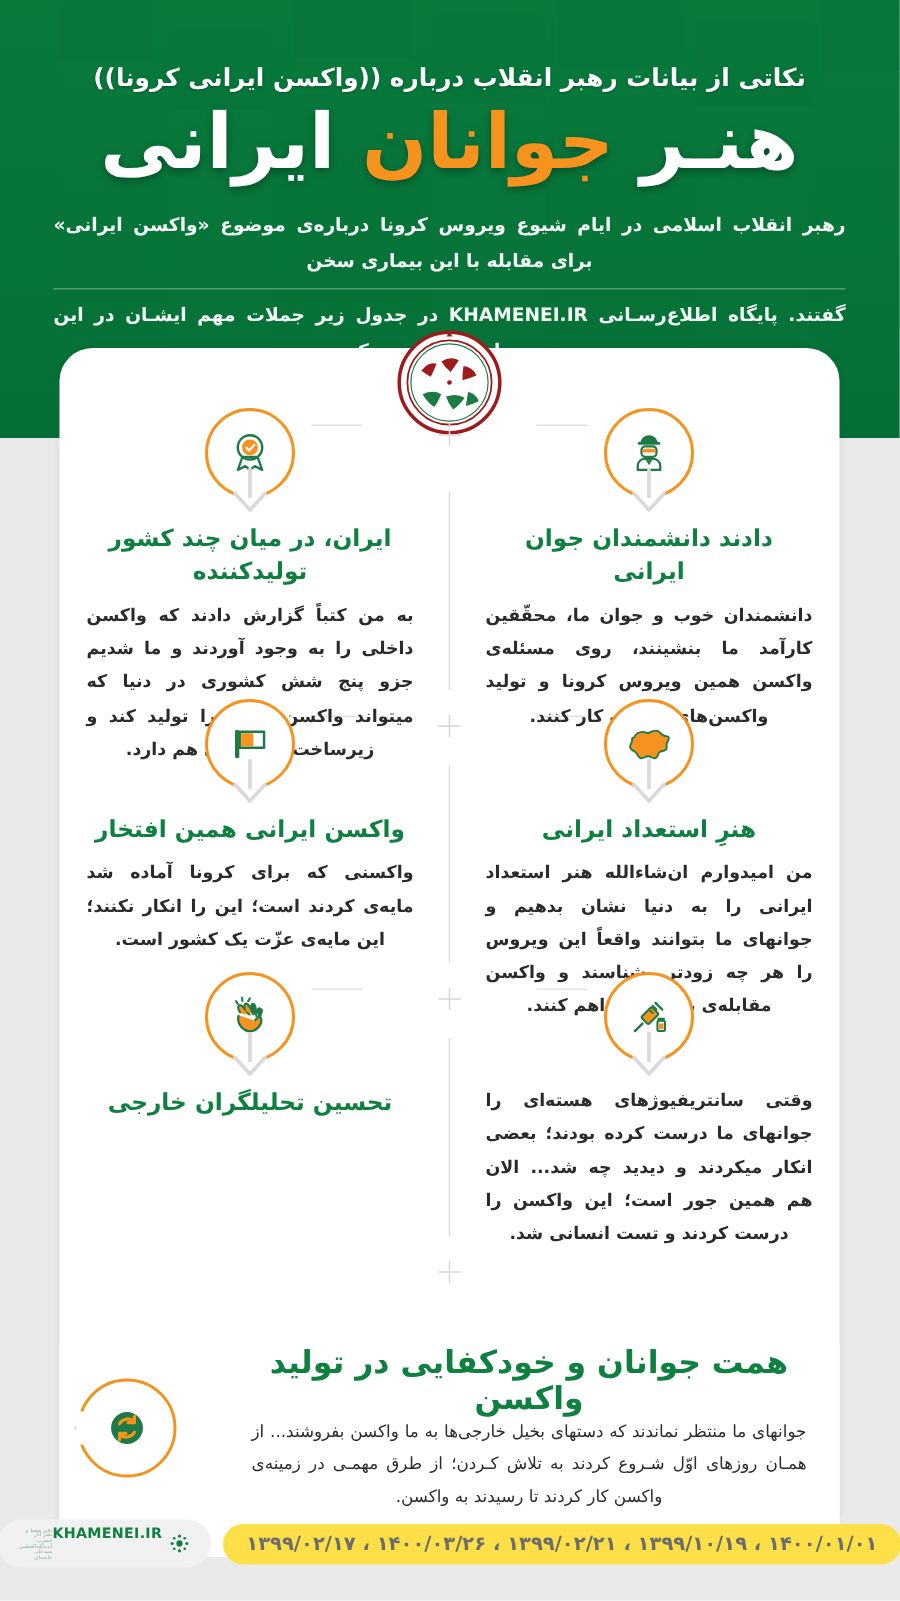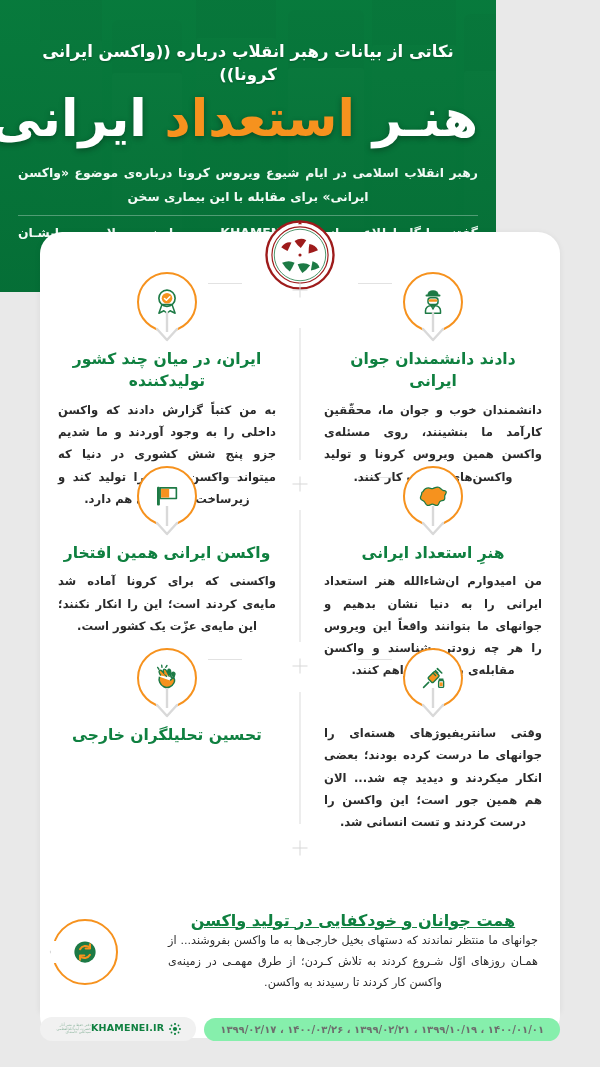--- a/index.html
+++ b/index.html
@@ -5,21 +5,21 @@
   html,body{margin:0;padding:0;}
   body{
     width:600px;height:1067px;overflow:hidden;
     background:#e9e9e9;
     font-family:"DejaVu Sans","Liberation Sans",sans-serif;
     -webkit-font-smoothing:antialiased;
   }
   #page{position:relative;width:600px;height:1067px;background:#e9e9e9;overflow:hidden;}
 
   
-  .header{position:absolute;left:0;top:0;width:496px;height:292px;overflow:hidden;background:#0a7a3d;}
+  .header{position:absolute;left:0;top:0;width:600px;height:292px;overflow:hidden;background:#0a7a3d;}
   .hdr-photo{position:absolute;inset:0;overflow:hidden;}
   .vial{position:absolute;border-radius:6px 6px 10px 10px;opacity:.55;}
   .vial .cap{position:absolute;left:0;right:0;top:0;height:26%;border-radius:6px 6px 3px 3px;}
   .vial .body{position:absolute;left:0;right:0;top:24%;bottom:0;border-radius:3px 3px 9px 9px;}
   .hdr-tint{position:absolute;inset:0;background:linear-gradient(180deg,rgba(7,122,60,.82) 0%,rgba(6,116,57,.90) 45%,rgba(5,110,54,.97) 100%);}
   .hdr-inner{position:absolute;inset:0;padding:0 18px;box-sizing:border-box;text-align:center;}
 
   .kicker{
     margin-top:40px;font-size:16.5px;font-weight:700;color:#ffffff;letter-spacing:.2px;
     line-height:1.4;text-shadow:0 1px 2px rgba(0,0,0,.25);
@@ -82,39 +82,39 @@
   .plus::before{left:0;right:0;top:7px;height:1px;}
   .plus::after{top:0;bottom:0;left:7px;width:1px;}
   .hdash{position:absolute;top:30px;height:1px;width:34px;background:#e2e2e2;}
 
   
   .wide{
     position:absolute;left:40px;top:896px;width:520px;height:112px;box-sizing:border-box;
     background:#fff;display:flex;align-items:center;padding:0 16px 0 6px;
   }
   .wide-txt{flex:1;text-align:center;padding:0 6px 0 4px;}
-  .wide-title{font-size:16px;font-weight:800;color:#0f8040;margin-bottom:0;text-decoration:underline;}
+  .wide-title{font-size:21px;font-weight:800;color:#0f8040;margin-bottom:0;}
   .wide-body{font-size:11.2px;line-height:1.9;color:#2b2b2b;font-weight:400;text-align:justify;text-align-last:center;}
   .wide-ico{position:relative;width:118px;height:92px;flex:0 0 118px;display:flex;align-items:center;justify-content:flex-end;}
   .wide-ring{
     position:relative;width:62px;height:62px;border-radius:50%;border:2px solid #f6921e;
     display:flex;align-items:center;justify-content:center;background:#fff;margin-left:6px;
   }
   .wide-ring::after{content:"";position:absolute;top:50%;transform:translateY(-50%);left:-3px;width:8px;height:22px;background:#fff;}
   .larrow{position:absolute;left:2px;top:50%;transform:translateY(-50%);width:46px;height:26px;}
 
   
   .foot-sheet{position:absolute;left:40px;top:1008px;width:520px;height:30px;background:#fff;border-radius:0 0 22px 22px;}
   .foot{
     position:absolute;left:40px;top:1012px;width:520px;height:34px;
     display:flex;align-items:center;justify-content:center;gap:8px;
   }
   .dates{
-    background:#86efac;border-radius:16px;padding:6px 16px;color:#6d6d6d;
-    font-size:10px;letter-spacing:.3px;direction:ltr;white-space:nowrap;font-weight:600;
+    background:#fde047;border-radius:16px;padding:6px 16px;color:#6d6d6d;
+    font-size:13px;letter-spacing:.3px;direction:ltr;white-space:nowrap;font-weight:600;
   }
   .sitebadge{
     background:#f1f1f1;border-radius:16px;padding:5px 14px;display:flex;align-items:center;gap:4px;
   }
   .sitebadge .mark{width:14px;height:14px;flex:0 0 14px;}
   .sitebadge .wm{display:flex;line-height:1;}
   .sitebadge .wm b{font-size:9.5px;color:#0f8040;letter-spacing:.2px;font-weight:800;}
   .sitebadge .wm i{font-size:3.6px;color:#8fb7a0;font-style:normal;letter-spacing:.1px;margin-top:1px;}
 </style>
 </head>
@@ -152,21 +152,21 @@
         <div class="cap" style="background:#0a5a30;"></div>
           <div class="body" style="background:#1b7a42;"></div>
       </div>
       <div class="hdr-tint"></div>
     </div>
 
     <div class="hdr-inner">
       <div class="kicker">نکاتی از بیانات رهبر انقلاب درباره ((واکسن ایرانی کرونا))</div>
       <div class="title">
         <span>هنـر</span>
-        <span class="accent">استعداد</span>
+        <span class="accent">جوانان</span>
         <span>ایرانی</span>
       </div>
       <div class="lede">
         <span>رهبر انقلاب اسلامی در ایام شیوع ویروس کرونا درباره‌ی موضوع «واکسن ایرانی» برای مقابله با این بیماری سخن</span>
         <span class="rule"></span>
         <span>گفتند. پایگاه اطلاع‌رسـانی KHAMENEI.IR در جدول زیر جملات مهم ایشـان در این زمینه را بازخوانی می‌کند.</span>
       </div>
     </div>
   </div>
 

